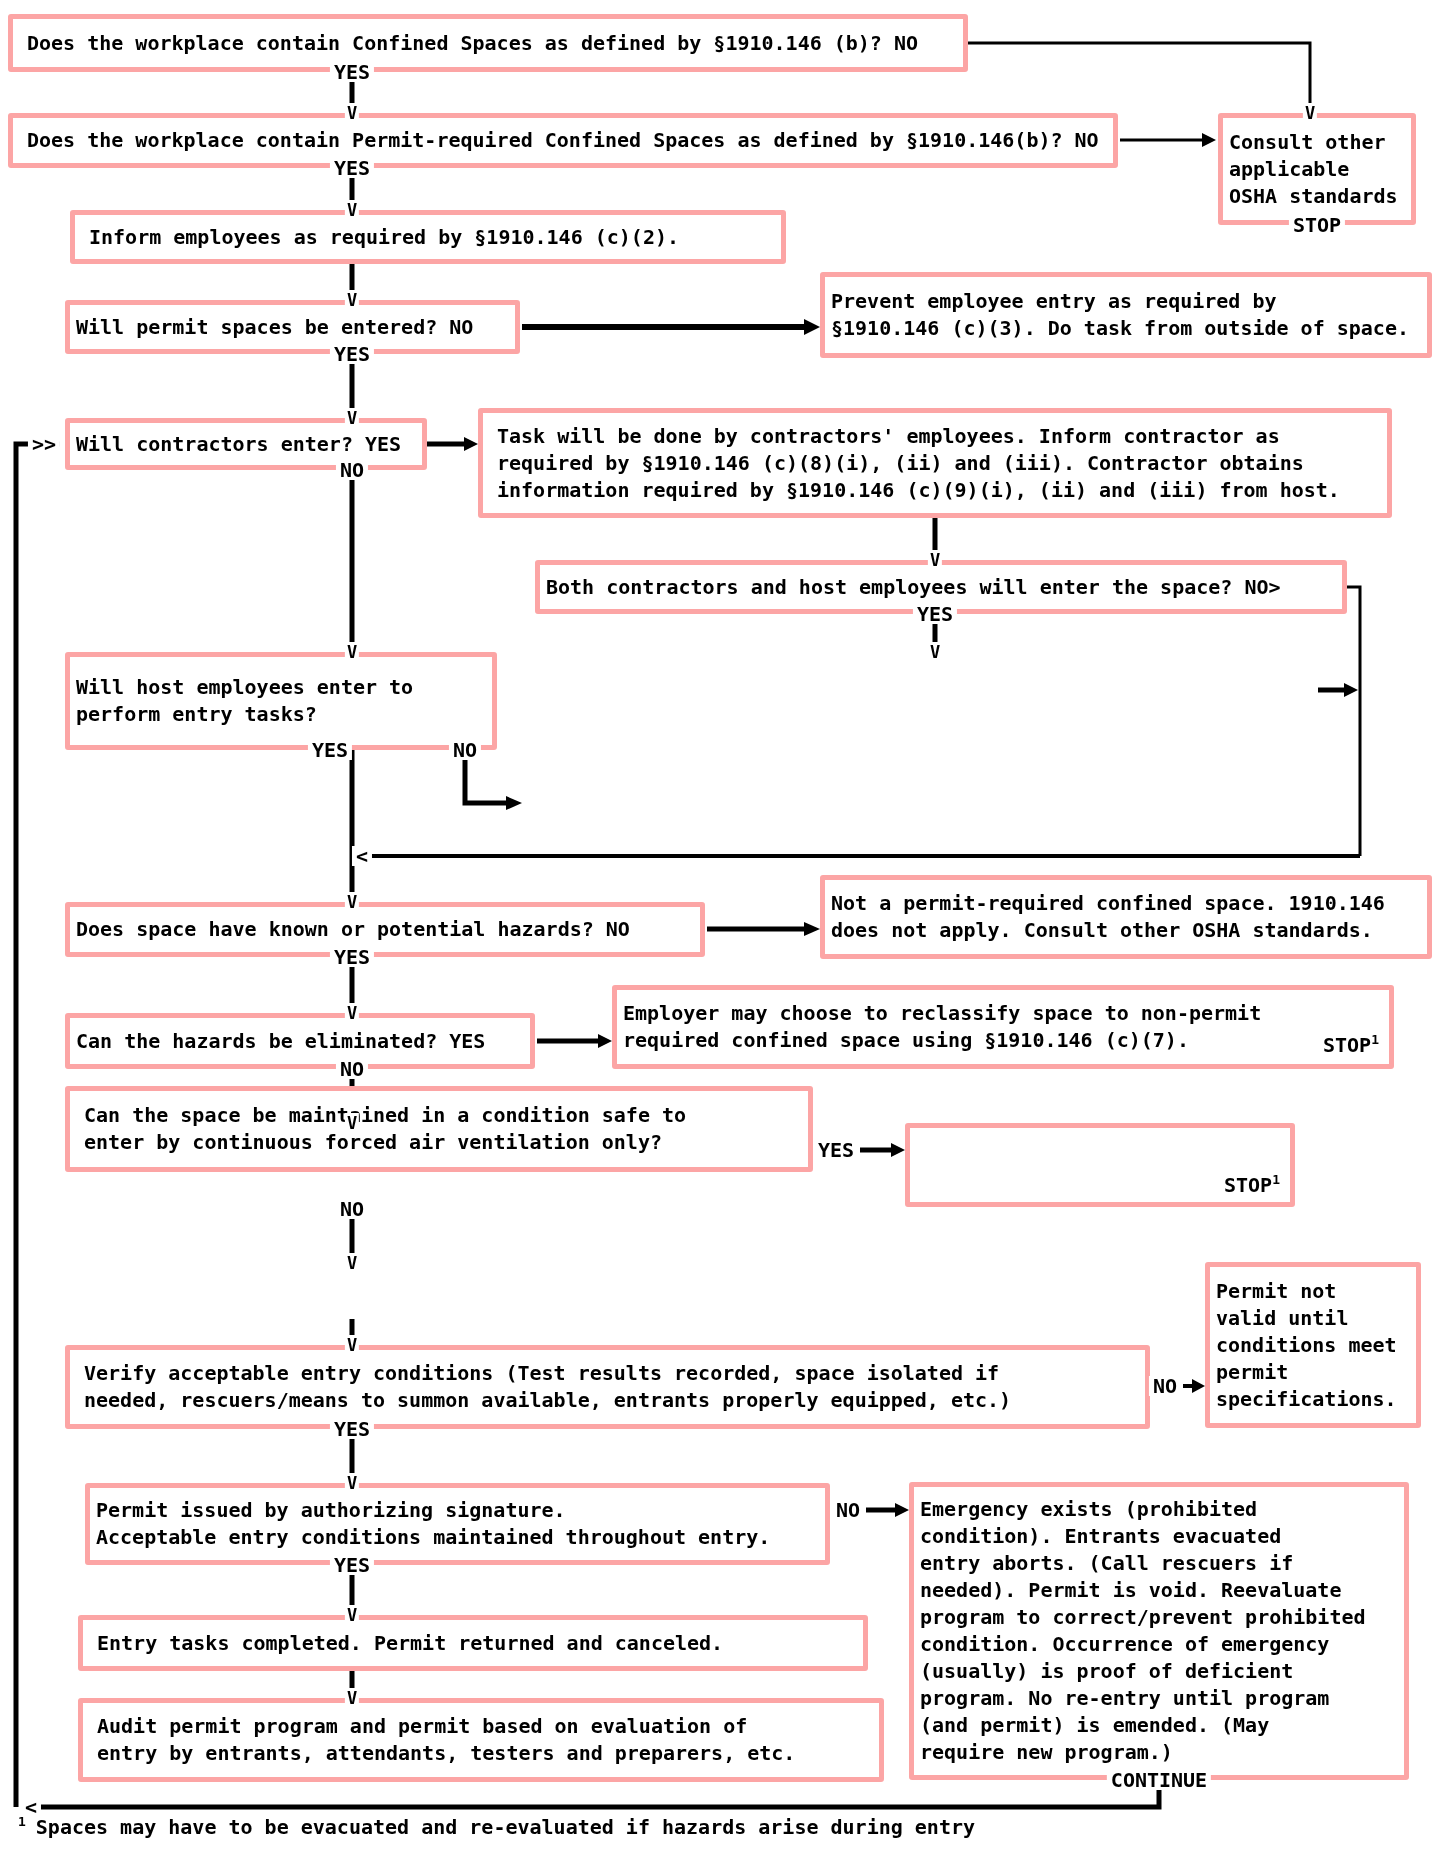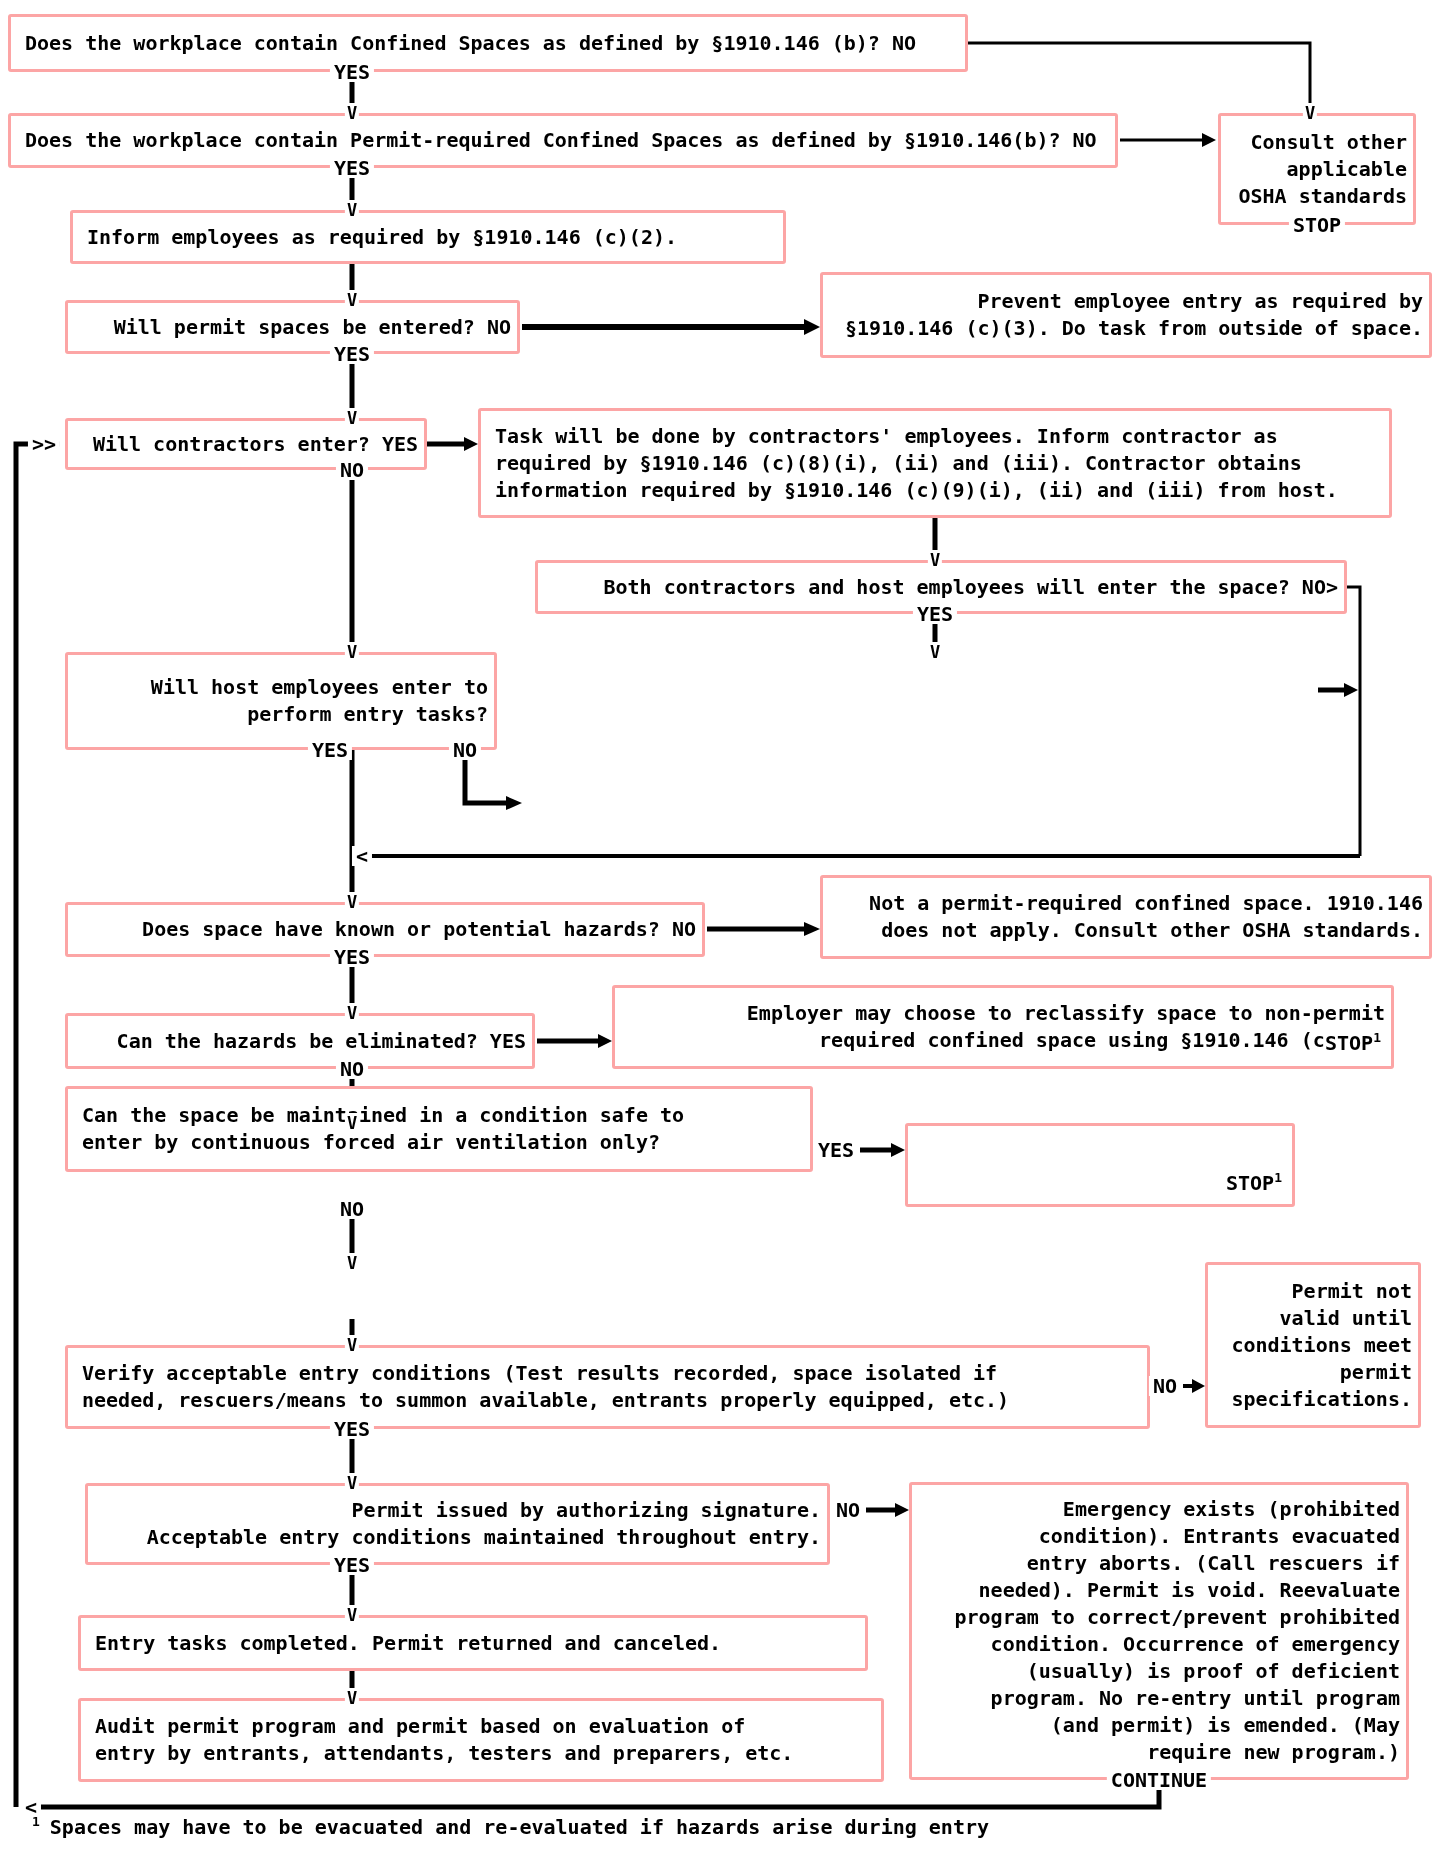--- a/index.html
+++ b/index.html
@@ -1,29 +1,29 @@
 <!DOCTYPE html>
 <html><head>
 <meta charset="utf-8">
 <style>
   html,body{margin:0;padding:0;background:#fff;}
   #canvas{position:relative;width:1438px;height:1851px;background:#fff;overflow:hidden;
           font-family:"DejaVu Sans Mono","Liberation Mono",monospace;font-weight:bold;color:#000;}
   #wires{position:absolute;left:0;top:0;z-index:0;}
-  .box{position:absolute;border:3px solid #fca5a5;border-radius:3px;background:#fff;z-index:1;
+  .box{position:absolute;border:5px solid #fca5a5;border-radius:3px;background:#fff;z-index:1;
        display:flex;flex-direction:column;justify-content:center;box-sizing:border-box;}
   .bt{font-size:20px;line-height:27px;white-space:pre-line;}
-  .center .bt{text-align:right;padding:0 6px;}
+  .center .bt{text-align:left;padding:0 6px;}
   .left .bt{text-align:left;padding:0 8px 0 14px;}
   .lbl{position:absolute;z-index:2;background:#fff;padding:0 4px;font-size:20px;line-height:20px;
        transform:translate(-50%,-50%);white-space:nowrap;}
   .v{font-size:17px;padding:0 2px;}
   .stop1{position:absolute;right:10px;font-size:20px;z-index:2;background:#fff;}
   sup{font-size:13px;}
-  #footnote{position:absolute;left:32px;top:1814px;font-size:20px;z-index:2;background:#fff;}
+  #footnote{position:absolute;left:18px;top:1814px;font-size:20px;z-index:2;background:#fff;}
   #footnote sup{margin-right:10px;}
 </style>
 </head>
 <body>
 
 <div id="canvas">
 
   <svg id="wires" width="1438" height="1851">
 
     <path d="M968,43 H1310 V109" stroke="#000" stroke-width="3" fill="none"></path>

